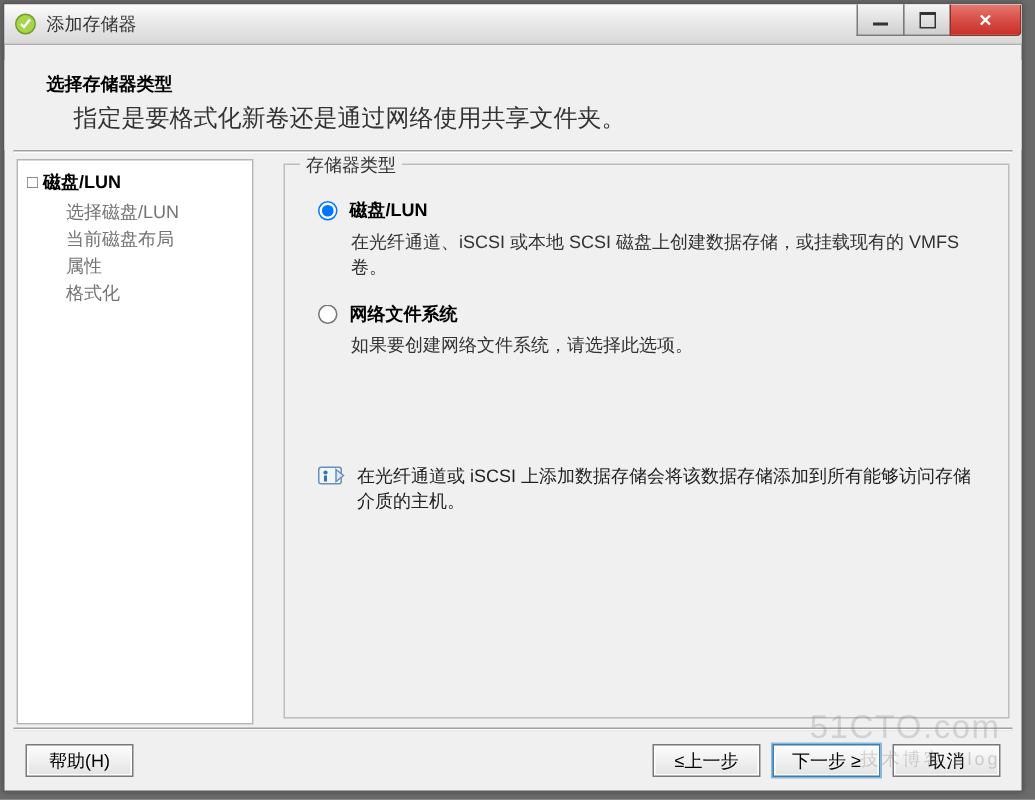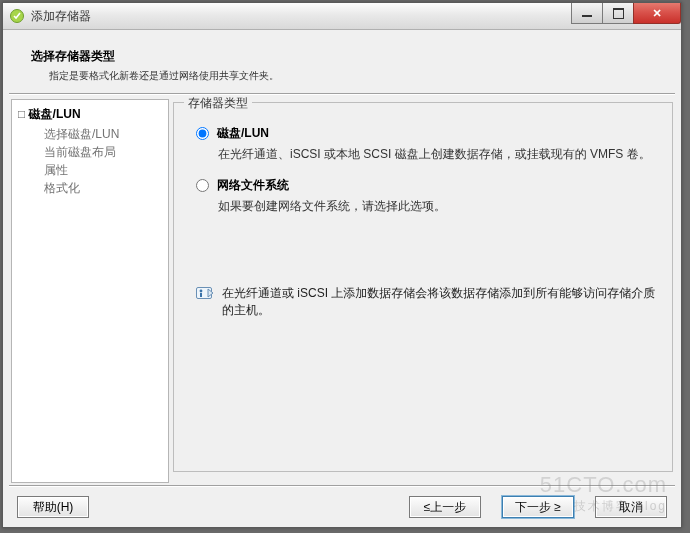--- a/index.html
+++ b/index.html
@@ -101,34 +101,34 @@
     margin-top: 10px;
   }
   .header .h-title {
     font-weight: bold;
     font-size: 12px;
     color: #000;
   }
   .header .h-sub {
     margin: 4px 0 0 18px;
     color: #333;
-    font-size: 10px;
+    font-size: 16px;
   }
   .divider {
     height: 1px;
     background: #a0a0a0;
     margin: 0 6px;
     border-bottom: 1px solid #fff;
   }
   
   .body {
     flex: 1;
     display: flex;
     padding: 4px 8px 2px 8px;
-    gap: 4px;
+    gap: 20px;
     min-height: 0;
   }
   .nav {
     width: 158px;
     border: 1px solid #b5b5b5;
     background: #fff;
     padding: 6px 6px;
     box-sizing: border-box;
   }
   .nav .group {
@@ -202,21 +202,21 @@
   }
   .info-row .info-text {
     color: #222;
   }
   
   .footer {
     height: 40px;
     display: flex;
     align-items: center;
     padding: 0 14px;
-    gap: 21px;
+    gap: 8px;
   }
   .footer .spacer { flex: 1; }
   .btn {
     height: 22px;
     min-width: 72px;
     padding: 0 10px;
     border: 1px solid #7a7a7a;
     background: linear-gradient(to bottom,#fdfdfd,#e3e3e3);
     font-size: 12px;
     display: inline-flex;

